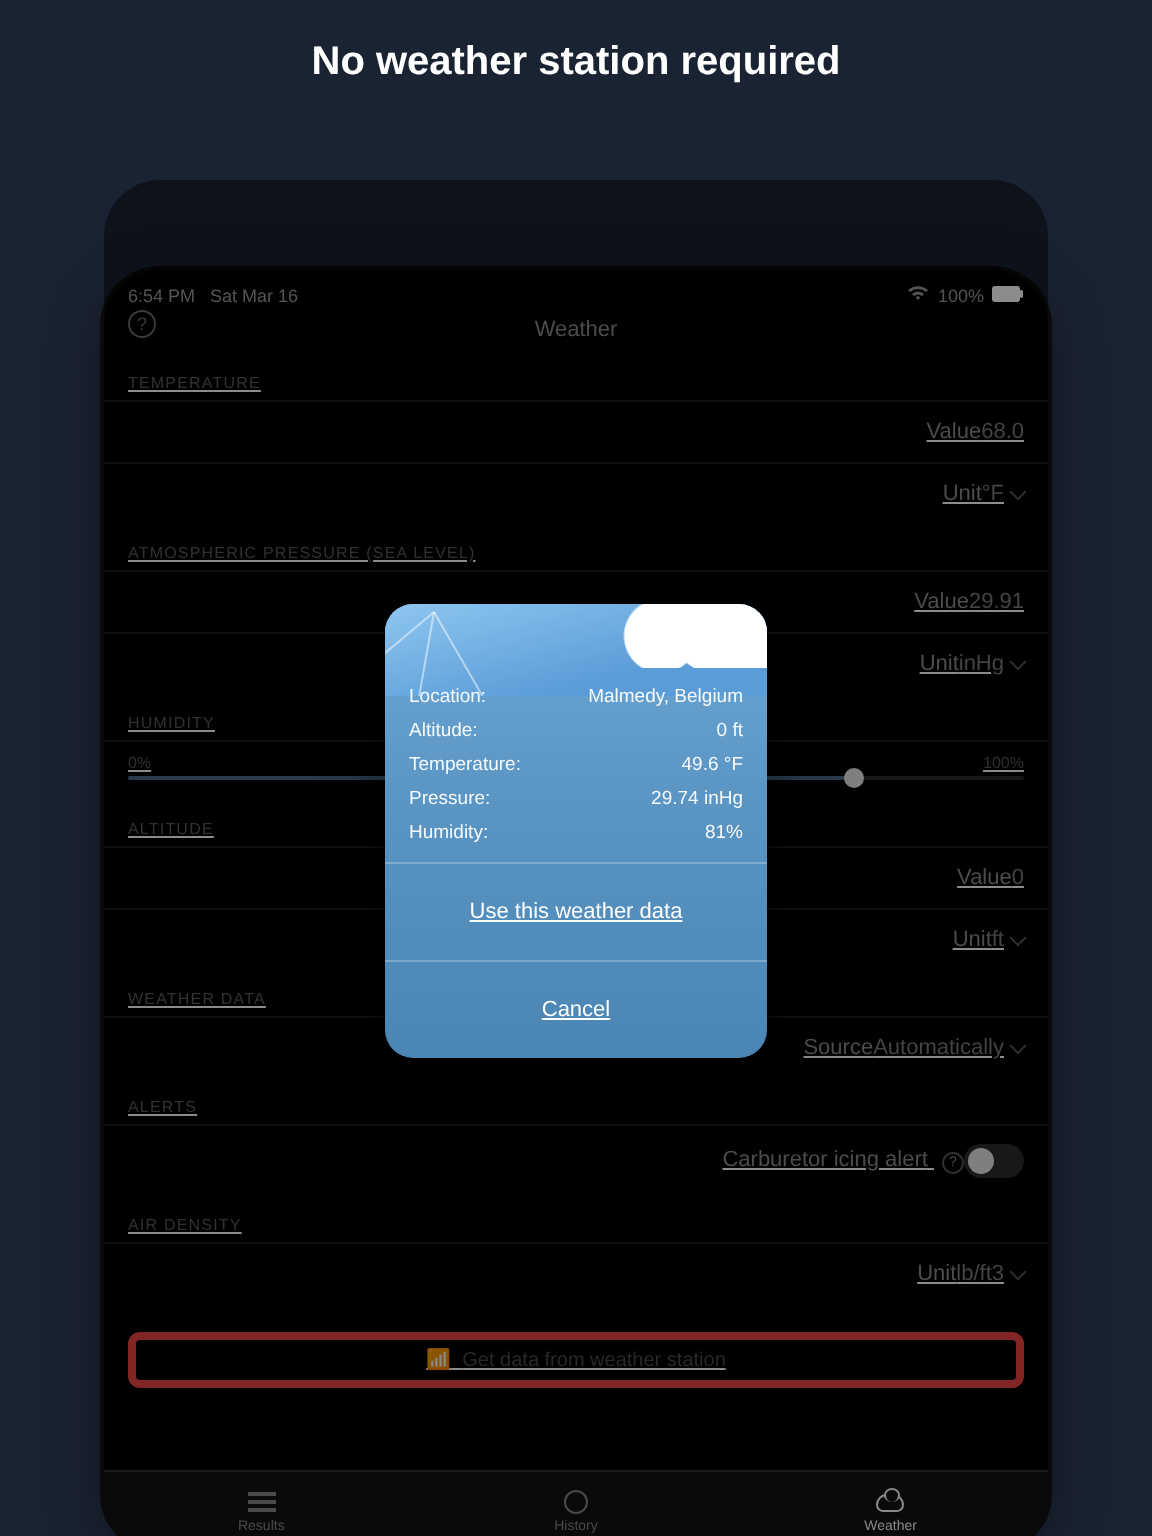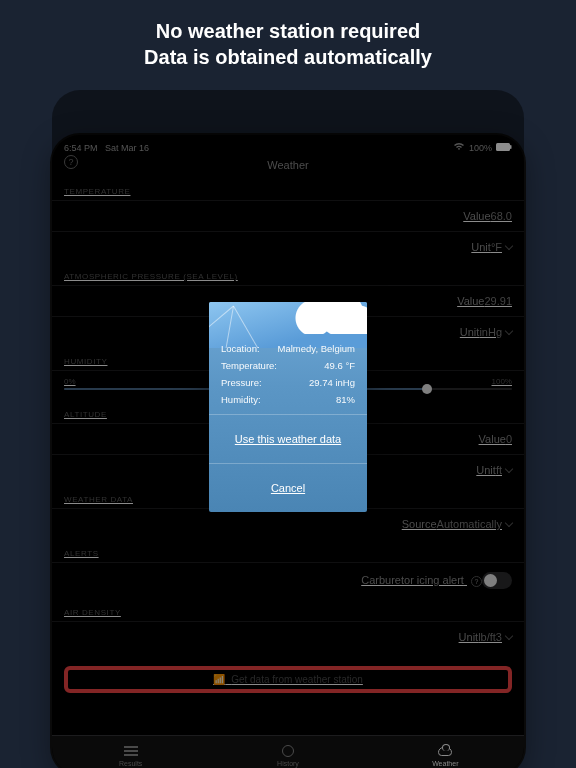--- a/index.html
+++ b/index.html
@@ -128,22 +128,22 @@
 .overlay {
   position: absolute;
   left: 0; top: 0; right: 0; bottom: 0;
   background: rgba(0,0,0,.45);
 }
 .modal {
   position: absolute;
   left: 50%;
   top: 302px;
   transform: translateX(-50%);
-  width: 158px;
-  border-radius: 2px;
+  width: 191px;
+  border-radius: 14px;
   overflow: hidden;
   background: linear-gradient(180deg, #6fa8d6 0%, #5b96c5 40%, #4a85b4 100%);
   color: #fff;
   font-size: 10px;
   box-shadow: 0 10px 30px rgba(0,0,0,.5);
 }
 .modal-sky {
   height: 46px;
   background: linear-gradient(165deg, #8ec6f0 0%, #5a9cd8 70%);
   position: relative;
@@ -178,21 +178,20 @@
 .icon-sliders::before { content:""; display:block; width:14px; height:2px; background:#4a4a4a; box-shadow:0 4px 0 #4a4a4a,0 8px 0 #4a4a4a; position:relative; top:2px;}
 .icon-clock { border:1.2px solid #4a4a4a; border-radius:50%; width:12px; height:12px; margin:1px auto; }
 .icon-cloud { width:14px; height:9px; border:1.2px solid #8a8a8a; border-radius:6px 6px 4px 4px; margin:3px auto 0; position:relative; }
 .icon-cloud::before { content:""; position:absolute; width:6px; height:6px; border:1.2px solid #8a8a8a; border-radius:50%; top:-4px; left:3px; background:#0a0a0a; border-bottom:none; }
 </style>
 </head>
 <body>
 
 <div class="promo-header">
   <div>No weather station required</div>
-  <div>Data is obtained automatically</div>
 </div>
 
 <div class="device-frame">
 
   <div class="status-bar">
     <div>
       <span>6:54 PM</span>
       &nbsp;&nbsp;<span>Sat Mar 16</span>
     </div>
     <div class="right">
@@ -333,20 +332,24 @@
     <div class="ray" style="transform:rotate(-30deg)"></div>
     <div class="ray" style="transform:rotate(10deg)"></div>
     <div class="ray" style="transform:rotate(50deg)"></div>
   </div>
   <div class="modal-body">
     <div class="modal-row">
       <span class="k">Location:</span>
       <span class="v">Malmedy, Belgium</span>
     </div>
     <div class="modal-row">
+      <span class="k">Altitude:</span>
+      <span class="v">0 ft</span>
+    </div>
+    <div class="modal-row">
       <span class="k">Temperature:</span>
       <span class="v">49.6 °F</span>
     </div>
     <div class="modal-row">
       <span class="k">Pressure:</span>
       <span class="v">29.74 inHg</span>
     </div>
     <div class="modal-row">
       <span class="k">Humidity:</span>
       <span class="v">81%</span>

